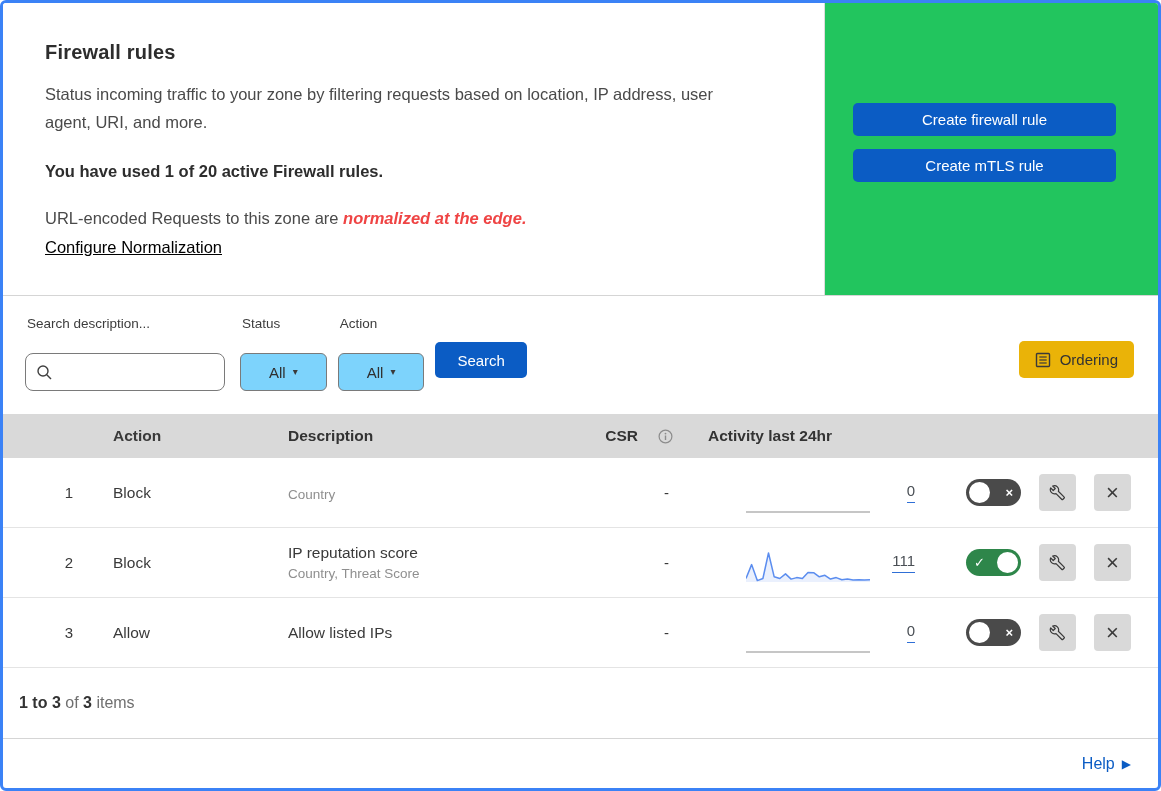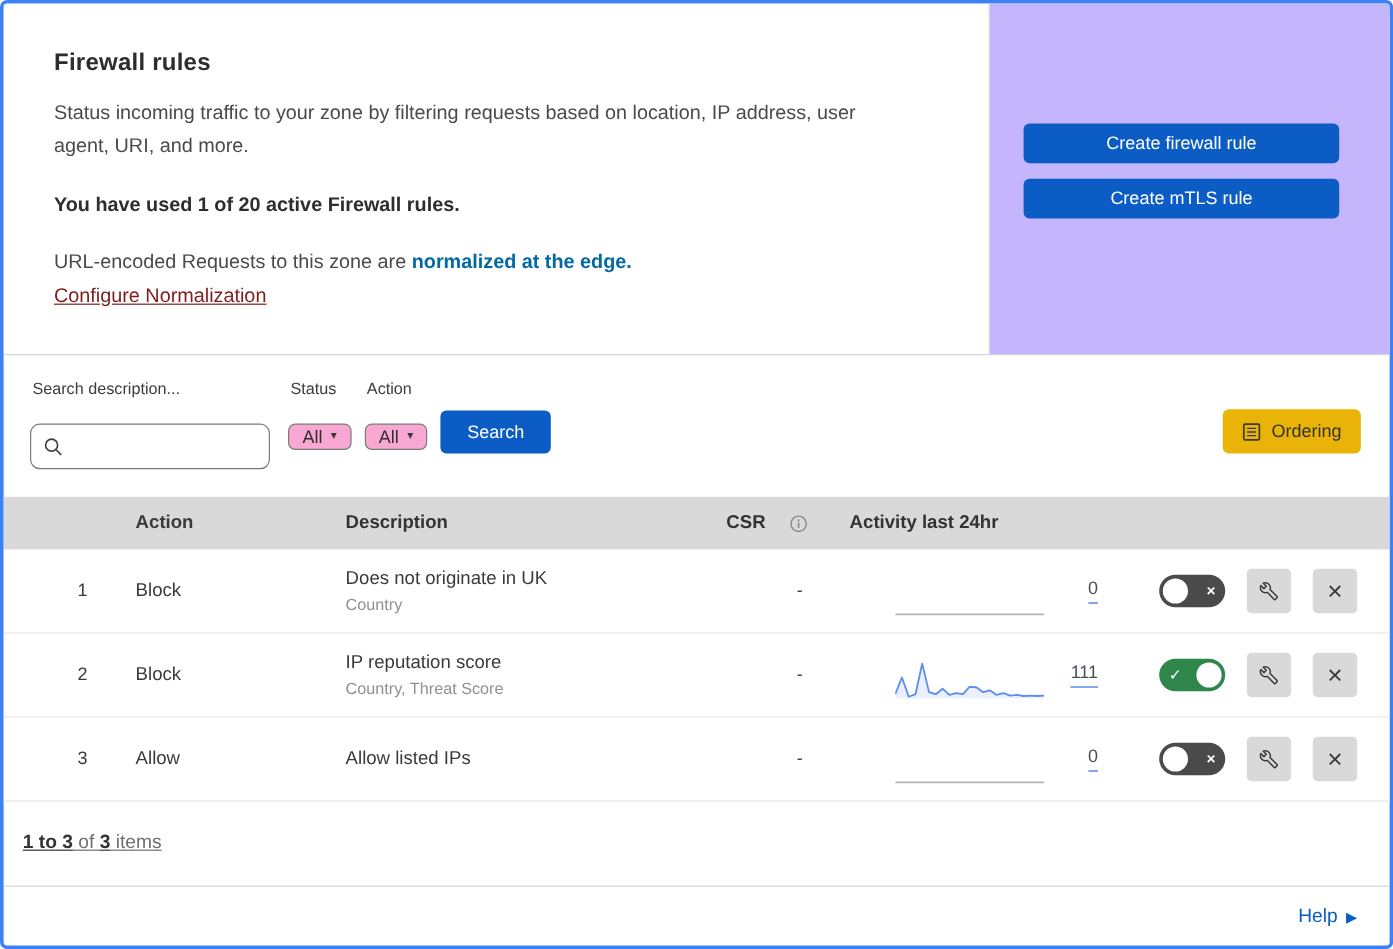--- a/index.html
+++ b/index.html
@@ -15,48 +15,48 @@
     display: flex; flex-direction: column;
   }
 
   
   .hero { height: 293px; display: flex; border-bottom: 1px solid #d5d5d5; flex: none; }
   .hero-left { width: 821px; padding: 38px 60px 0 42px; background: #fff; }
   .hero-title { font-size: 20px; font-weight: 700; color: #2d2d2d; letter-spacing: .2px; }
   .hero-desc { margin-top: 16px; font-size: 16.5px; line-height: 28px; color: #4a4a4a; max-width: 710px; }
   .hero-usage { margin-top: 26px; font-size: 16.5px; font-weight: 700; color: #2d2d2d; }
   .hero-norm { margin-top: 28px; font-size: 16.5px; color: #4a4a4a; }
-  .hero-norm b { color: #0369a1; }
+  .hero-norm b { color: #ef4444; font-style: italic; }
   .hero-link {
     display: inline-block; margin-top: 10px; font-size: 16.5px;
-    color: #7f1d1d; text-decoration: underline; cursor: pointer;
+    color: #000000; text-decoration: underline; cursor: pointer;
   }
   .hero-right {
-    flex: 1; background: #c4b5fd; border-left: 1px solid #dcdcdc;
+    flex: 1; background: #22c55e; border-left: 1px solid #dcdcdc;
     display: flex; flex-direction: column; justify-content: center;
     padding: 0 42px 14px 28px; gap: 13px;
   }
   .btn-primary {
     height: 33px; width: 100%; background: #0b5cc4; color: #fff;
     border: none; border-radius: 5px; font-size: 15px; cursor: pointer;
     font-family: inherit;
   }
 
   
   .toolbar { height: 118px; padding: 20px 24px 0 22px; display: flex; align-items: flex-start; flex: none; }
   .field { display: flex; flex-direction: column; gap: 14px; }
   .field-label { font-size: 13.5px; color: #3c3c3c; margin-bottom: 8px; padding-left: 2px; }
   .search-box {
     width: 200px; height: 38px; border: 1px solid #7a7a7a; border-radius: 8px;
     display: flex; align-items: center; padding: 0 10px; background: #fff;
   }
   .search-box input { border: none; outline: none; flex: 1; font-size: 14px; font-family: inherit; min-width: 0; }
   .select-box {
-    height: 22px; border: 1px solid #7a7a7a; border-radius: 6px; background: #f9a8d4;
-    display: flex; align-items: center; gap: 7px; padding: 0 11px;
+    height: 38px; border: 1px solid #7a7a7a; border-radius: 6px; background: #7dd3fc;
+    display: flex; align-items: center; gap: 7px; padding: 0 28px;
     font-size: 15px; color: #2f2f2f; cursor: pointer;
   }
   .caret { font-size: 10px; color: #3a3a3a; line-height: 1; }
   .gap14 { width: 15px; } .gap11 { width: 11px; }
   .btn-search {
     height: 36px; margin-top: 26px; padding: 0 22px; background: #0b5cc4; color: #fff;
     border: none; border-radius: 5px; font-size: 15px; cursor: pointer; font-family: inherit;
   }
   .toolbar-spacer { flex: 1; }
   .btn-ordering {
@@ -101,21 +101,21 @@
     width: 37px; height: 37px; background: #d9d9d9; border: none; border-radius: 4px;
     display: flex; align-items: center; justify-content: center; cursor: pointer;
     color: #3a3a3a; font-family: inherit;
   }
   .btn-icon .x-glyph { font-size: 22px; font-weight: 400; color: #3a3a3a; line-height: 1; }
 
   
   .pagination { flex: 1; display: flex; align-items: center; padding-left: 16px; font-size: 16px; }
   .pagination .strong { font-weight: 700; color: #333; }
   .pagination .dim { color: #6f6f6f; }
-  .pagination span { white-space: pre; text-decoration: underline; }
+  .pagination span { white-space: pre; }
   .footer {
     height: 50px; border-top: 1px solid #d5d5d5; flex: none;
     display: flex; align-items: center; justify-content: flex-end; padding-right: 27px; padding-left: 32px;
   }
   .help-link { color: #0b5cc4; font-size: 16px; text-decoration: none; display: flex; align-items: center; gap: 7px; cursor: pointer; }
   .help-arrow { font-size: 12px; line-height: 1; }
   svg { display: block; }
 </style>
 </head>
 <body>
@@ -196,21 +196,20 @@
       </span>
     </div>
     <div class="c-activity-h">Activity last 24hr</div>
     <div></div>
   </div>
 
   <div class="t-grid t-row">
     <div class="c-index">1</div>
     <div class="c-action">Block</div>
     <div class="c-desc">
-      <div class="title">Does not originate in UK</div>
       <div class="subtitle">Country</div>
     </div>
     <div class="c-csr">-</div>
     <div class="c-activity">
       <span class="spark">
           <svg width="124" height="38" viewBox="0 0 124 38">
             <line x1="0" y1="33" x2="124" y2="33" stroke="#b3b3b3" stroke-width="1.5"></line>
           </svg>
         </span>
       <a class="count-link">0</a>

